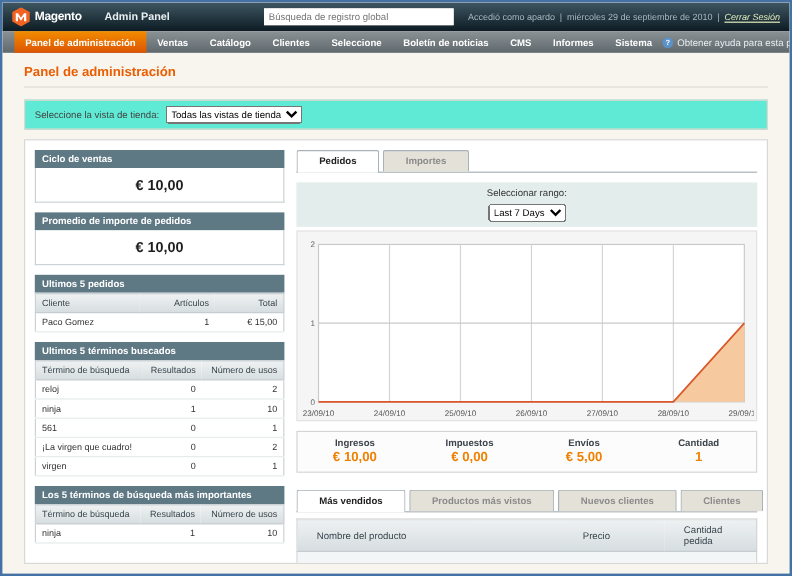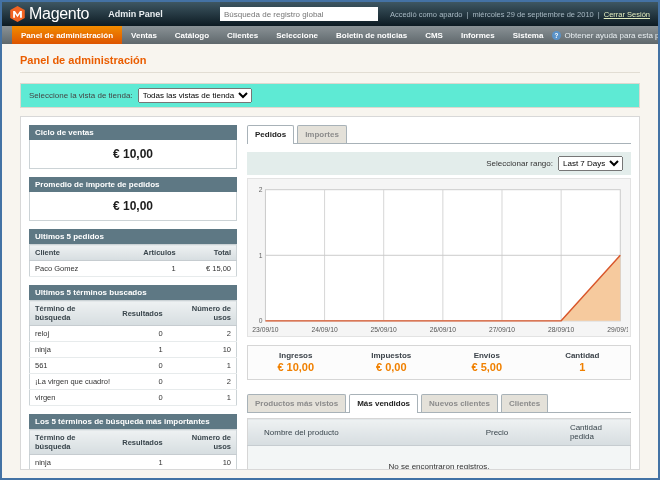--- a/index.html
+++ b/index.html
@@ -3,56 +3,56 @@
 <meta charset="utf-8">
 <style>
   * { margin:0; padding:0; box-sizing:border-box; }
   html,body { width:660px; height:480px; }
   body { font-family:"Liberation Sans", sans-serif; background:#fff; }
   .frame { width:660px; height:480px; border:2px solid #4472a4; display:flex; flex-direction:column; background:#f8f5ef; overflow:hidden; }
 
   
   .topbar { height:24px; flex:none; background:linear-gradient(#3e5762,#0d1b23); display:flex; align-items:center; padding:0 8px; gap:6px; }
   .logo { display:flex; align-items:center; gap:4px; }
-  .brand { color:#fff; font-size:16px; font-weight:normal; letter-spacing:-0.3px; }
+  .brand { color:#fff; font-size:10px; font-weight:bold; letter-spacing:-0.3px; }
   .brand-suffix { color:#e9eef1; font-size:9px; font-weight:bold; margin-left:15px; }
   .top-spacer { flex:1; }
   .search-input { width:158px; height:14px; font-size:8px; border:1px solid #fff; background:#fff; padding:0 3px; color:#555; font-family:"Liberation Sans",sans-serif; }
   .user-info { font-size:7.5px; color:#a7b8c2; white-space:nowrap; display:flex; gap:4px; align-items:center; margin-left:6px; }
-  .logout { color:#e3edbe; text-decoration:underline; cursor:pointer; }
+  .logout { color:#e3edbe; text-decoration:underline; cursor:pointer;font-style:italic; }
 
   
   .nav { height:18px; flex:none; background:linear-gradient(#8a9296,#5f686c); display:flex; align-items:stretch; padding-left:10px; }
   .nav-item { display:flex; align-items:center; padding:0 9px; font-size:8px; font-weight:bold; color:#fff; cursor:pointer; white-space:nowrap; }
   .nav-item.active { background:linear-gradient(#f28c00,#dd5400); }
   .nav-help { margin-left:auto; display:flex; align-items:center; gap:3px; padding-right:10px; font-size:8px; color:#e8eef1; cursor:pointer; white-space:nowrap; }
 
   
   .content { flex:1; padding:10px 18px 8px; display:flex; flex-direction:column; overflow:hidden; }
   .page-title { color:#ea5d00; font-size:11px; font-weight:bold; padding-bottom:6px; border-bottom:1px solid #e2ddd3; }
   .store-switcher { margin-top:10px; border:1px solid #ddd8cf; background:#5eead4; padding:4px 8px; font-size:8px; color:#444; display:flex; align-items:center; gap:5px; flex:none; }
   select { font-size:8px; height:15px; font-family:"Liberation Sans",sans-serif; }
 
   .dashboard { margin-top:8px; flex:1; background:#fff; border:1px solid #d8d8d8; padding:8px; display:flex; gap:10px; overflow:hidden; }
   aside { width:208px; flex:none; }
   .box { margin-bottom:8px;border-radius:21px; }
   .box-head { background:#5e7884; color:#fff; font-size:8px; font-weight:bold; padding:3px 6px; }
   .value-box { border:1px solid #ccd3d6; border-top:none; background:#fff; text-align:center; font-size:12px; font-weight:bold; color:#1d1d1d; padding:7px 0; }
   table { border-collapse:collapse; width:100%; }
   .side-table { border:1px solid #ccd3d6; font-size:7.5px; background:#fff; }
-  .side-table th { background:linear-gradient(#eef1f2,#d6dde0); text-align:left; padding:3px 5px; color:#39454c; border-bottom:1px solid #c6ccd0; font-weight:bold; }
+  .side-table th { background:linear-gradient(#eef1f2,#d6dde0); text-align:left; padding:3px 5px; color:#39454c; border-bottom:1px solid #c6ccd0; font-weight:normal; }
   .side-table td { padding:3px 5px; border-bottom:1px solid #e7ebec; color:#333; }
   .side-table .num { text-align:right; }
 
   .main-col { flex:1; min-width:0; display:flex; flex-direction:column; }
   .tabs { display:flex; gap:3px; align-items:flex-end; border-bottom:1px solid #a8b2b8; }
-  .tab { font-size:8px; font-weight:bold; padding:4px 7px; border:1px solid #a8b2b8; border-bottom:none; background:#e4e1d9; color:#8b8b8b; cursor:pointer; border-radius:2px 2px 0 0; white-space:nowrap; }
+  .tab { font-size:8px; font-weight:bold; padding:4px 18px; border:1px solid #a8b2b8; border-bottom:none; background:#e4e1d9; color:#8b8b8b; cursor:pointer; border-radius:2px 2px 0 0; white-space:nowrap; }
   .tab.active { background:#fff; color:#222; margin-bottom:-1px; padding-bottom:5px; }
 
-  .range-bar { margin-top:8px; background:#e3edeb; padding:4px 8px; font-size:8px; color:#333; display:flex; justify-content:flex-end; align-items:center; gap:5px; }
+  .range-bar { margin-top:8px; background:#e3edeb; padding:4px 8px; font-size:8px; color:#333; display:flex; justify-content:flex-end; align-items:center; gap:5px;flex-direction:column; }
   .chart-wrap { margin-top:3px; background:#f5f5f5; border:1px solid #e3e3e3; padding:3px 2px 0; }
   .chart-wrap svg { display:block; }
 
   .metrics { margin-top:8px; border:1px solid #d6d6d6; background:#fcfcfc; display:flex; padding:5px 0 6px; }
   .metric { flex:1; text-align:center; }
   .metric-label { font-size:8px; font-weight:bold; color:#3c434a; }
   .metric-value { font-size:11px; font-weight:bold; color:#f08000; margin-top:1px; }
 
   .bottom-tabs { margin-top:14px; }
   .products-table { margin-top:5px; font-size:8px; border:1px solid #d6d6d6; }
@@ -259,22 +259,22 @@
             <div class="metric-label">Envíos</div>
             <div class="metric-value">€ 5,00</div>
           </div>
           <div class="metric">
             <div class="metric-label">Cantidad</div>
             <div class="metric-value">1</div>
           </div>
         </div>
 
         <div class="tabs bottom-tabs">
+          <div class="tab active">Más vendidos</div>
           <div class="tab">Productos más vistos</div>
-          <div class="tab active">Más vendidos</div>
           <div class="tab">Nuevos clientes</div>
           <div class="tab">Clientes</div>
         </div>
 
         <table class="products-table">
           <thead>
               <tr>
             <th class="col-name">Nombre del producto</th>
             <th class="col-price">Precio</th>
             <th class="col-qty">Cantidad pedida</th>

